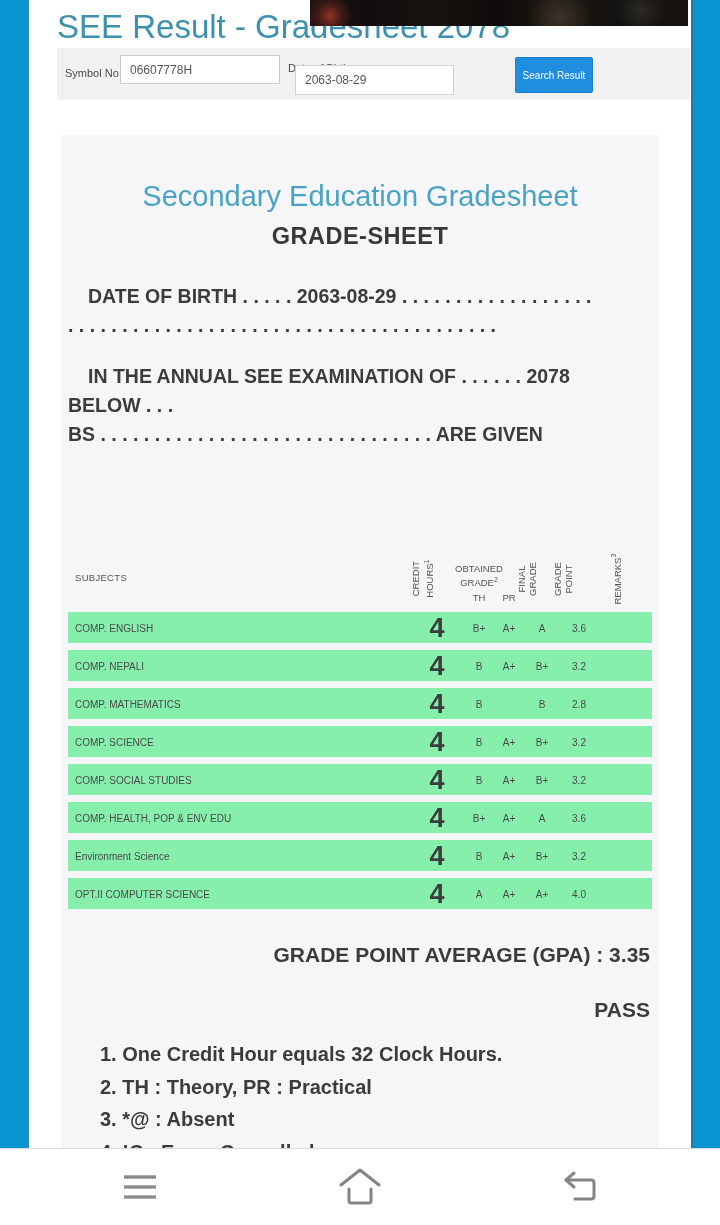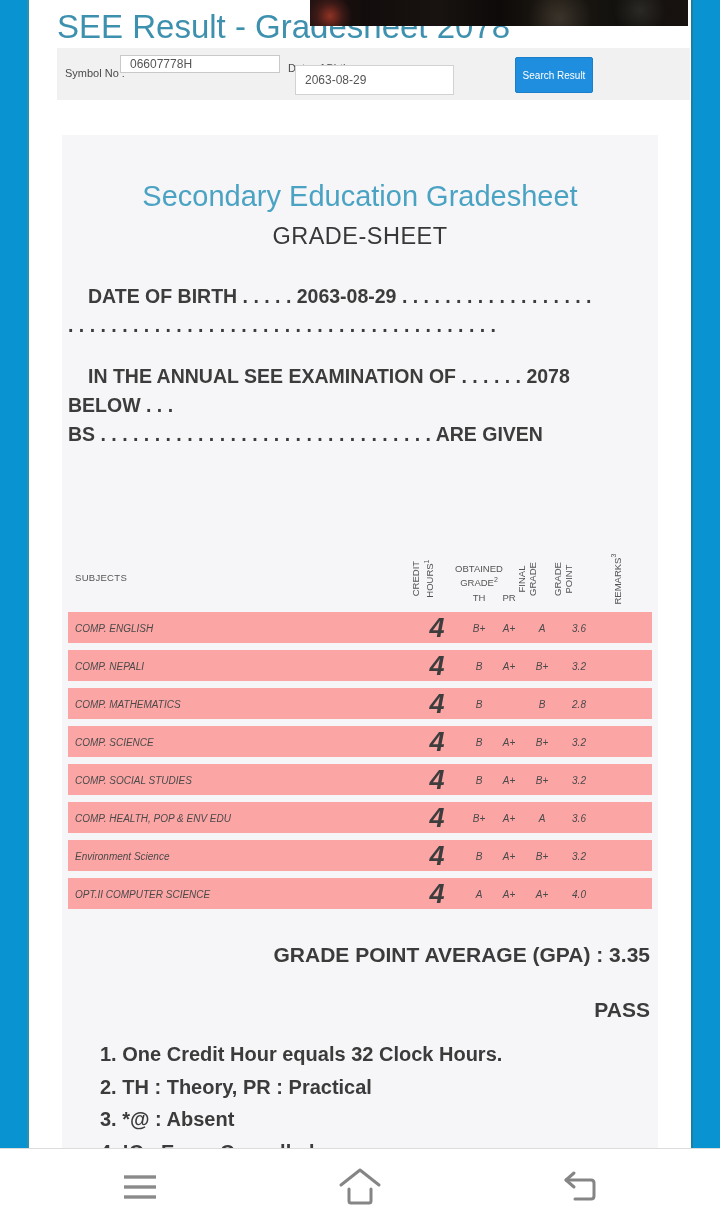--- a/index.html
+++ b/index.html
@@ -18,35 +18,35 @@
   .top-banner{left:310px;top:0;width:378px;height:26px;z-index:2;
     background:
       radial-gradient(circle at 20px 16px, rgba(150,52,38,.95), rgba(90,34,28,.5) 13px, transparent 22px),
       radial-gradient(circle at 250px 18px, rgba(95,85,72,.45), transparent 32px),
       radial-gradient(circle at 330px 10px, rgba(80,78,70,.4), transparent 26px),
       linear-gradient(90deg,#241312,#120d0c 14%,#181310 34%,#0d0a09 50%,#1d1812 64%,#11100e 84%,#181210);}
 
   
   .search-panel{left:57px;top:48px;width:633px;height:52px;background:#f1f1f2;}
   .sym-label{left:8px;top:19px;font-size:11px;color:#4a4a4a;}
-  .sym-input{left:63px;top:7px;width:160px;height:18px;border:1px solid #c9c9c9;background:#fff;
+  .sym-input{left:63px;top:7px;width:160px;height:29px;border:1px solid #c9c9c9;background:#fff;
              font-size:12px;color:#555;padding:0 0 0 9px;box-sizing:border-box;outline:none;
              font-family:"Liberation Sans","DejaVu Sans",sans-serif;}
   .dob-label{left:231px;top:14px;font-size:11px;color:#4a4a4a;}
   .dob-input{left:238px;top:17px;width:159px;height:30px;border:1px solid #d2d2d2;background:#fff;
              font-size:12px;color:#555;padding:0 0 0 9px;box-sizing:border-box;outline:none;
              font-family:"Liberation Sans","DejaVu Sans",sans-serif;}
   .search-btn{left:458px;top:9px;width:78px;height:36px;background:#1f8ede;color:#fff;border:1px solid #1a7ec9;
               font-size:10px;border-radius:2px;cursor:pointer;
               font-family:"Liberation Sans","DejaVu Sans",sans-serif;}
 
   
   .card{left:62px;top:135px;width:596px;height:1013px;background:#f6f6f8;overflow:hidden;}
   .exam-title{left:0;top:45px;width:596px;text-align:center;font-size:29px;color:#4aa3c3;white-space:nowrap;}
-  .sheet-title{left:0;top:88px;width:596px;text-align:center;font-size:23.5px;font-weight:normal;color:#383838;letter-spacing:.5px;}
+  .sheet-title{left:0;top:88px;width:596px;text-align:center;font-size:23.5px;font-weight:bold;color:#383838;letter-spacing:.5px;}
 
   .statements{left:6px;top:147px;width:584px;}
   .stmt{margin-bottom:22px;}
   .stmt-line{font-size:19.5px;font-weight:bold;color:#3c3c3c;line-height:29px;white-space:nowrap;overflow:hidden;}
   .stmt-line.indent{padding-left:20px;}
 
   
   .hcell{font-size:9.5px;color:#545454;}
   .subjects-h{left:13px;top:437px;letter-spacing:.3px;}
   .vh{top:411px;width:30px;height:66px;display:flex;align-items:center;justify-content:center;}
@@ -55,21 +55,21 @@
   .vh-final{left:450px;}
   .vh-gp{left:486px;}
   .vh-remarks{left:538px;}
   .obtained-h{left:381px;top:417px;width:72px;text-align:center;white-space:pre-line;line-height:11px;}
   .th-h{left:417px;top:457px;transform:translateX(-50%);}
   .pr-h{left:447px;top:457px;transform:translateX(-50%);}
   sup{font-size:7px;}
 
   
   .rows{left:6px;top:477px;width:584px;}
-  .trow{position:relative;height:31px;margin-bottom:7px;background:#fca5a5;font-style:italic;}
+  .trow{position:relative;height:31px;margin-bottom:7px;background:#86efac;}
   .cell{position:absolute;top:50%;transform:translateY(-50%);font-size:10px;color:#4a4a4a;white-space:nowrap;}
   .c-subject{left:7px;}
   .c-credit{left:369px;transform:translate(-50%,-50%);font-size:27px;font-weight:bold;color:#3d3d3d;}
   .c-th{left:411px;transform:translate(-50%,-50%);}
   .c-pr{left:441px;transform:translate(-50%,-50%);}
   .c-final{left:474px;transform:translate(-50%,-50%);}
   .c-gp{left:511px;transform:translate(-50%,-50%);}
 
   .gpa-line{left:6px;top:808px;width:582px;text-align:right;font-size:21px;font-weight:bold;color:#3b3b3b;}
   .pass-line{left:6px;top:863px;width:582px;text-align:right;font-size:21px;font-weight:bold;color:#3b3b3b;}

